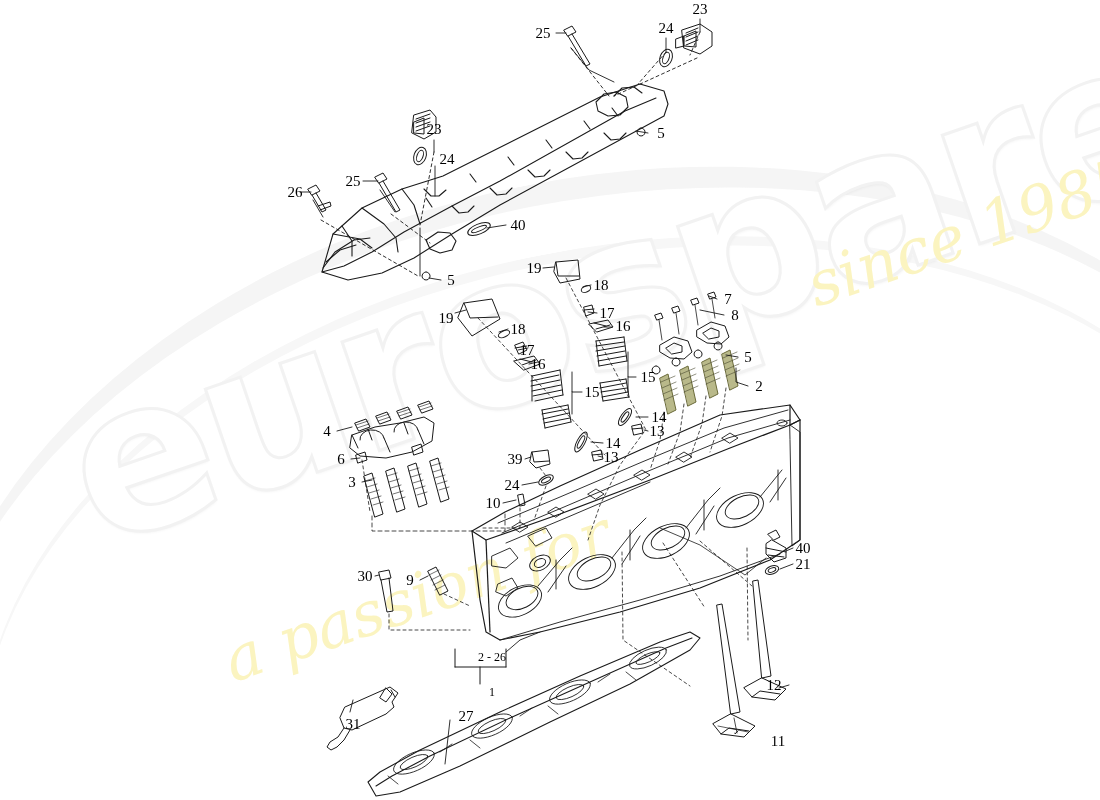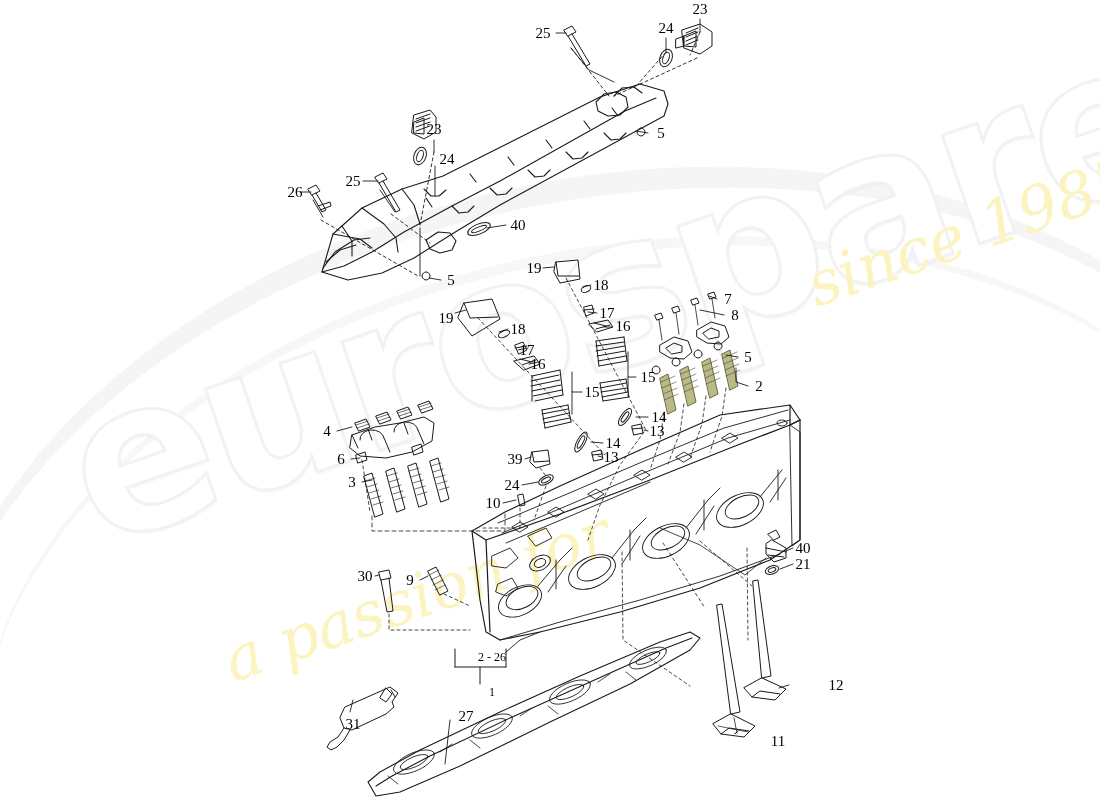--- a/index.html
+++ b/index.html
@@ -529,21 +529,21 @@
     <div class="lbl" style="left:341px;top:459px">6</div>
     <div class="lbl" style="left:515px;top:459px">39</div>
     <div class="lbl" style="left:611px;top:457px">13</div>
     <div class="lbl" style="left:352px;top:482px">3</div>
     <div class="lbl" style="left:512px;top:485px">24</div>
     <div class="lbl" style="left:493px;top:503px">10</div>
     <div class="lbl" style="left:803px;top:548px">40</div>
     <div class="lbl" style="left:803px;top:564px">21</div>
     <div class="lbl" style="left:365px;top:576px">30</div>
     <div class="lbl" style="left:410px;top:580px">9</div>
-    <div class="lbl" style="left:836px;top:685px">12</div>
+    <div class="lbl" style="left:774px;top:685px">12</div>
     <div class="lbl" style="left:353px;top:724px">31</div>
     <div class="lbl" style="left:778px;top:741px">11</div>
     <div class="lbl" style="left:466px;top:716px">27</div>
 
     <div class="lbl big" style="left:480px;top:657px">2 - 26</div>
     <div class="lbl big" style="left:480px;top:692px">1</div>
   </div>
 
 </div>
 

